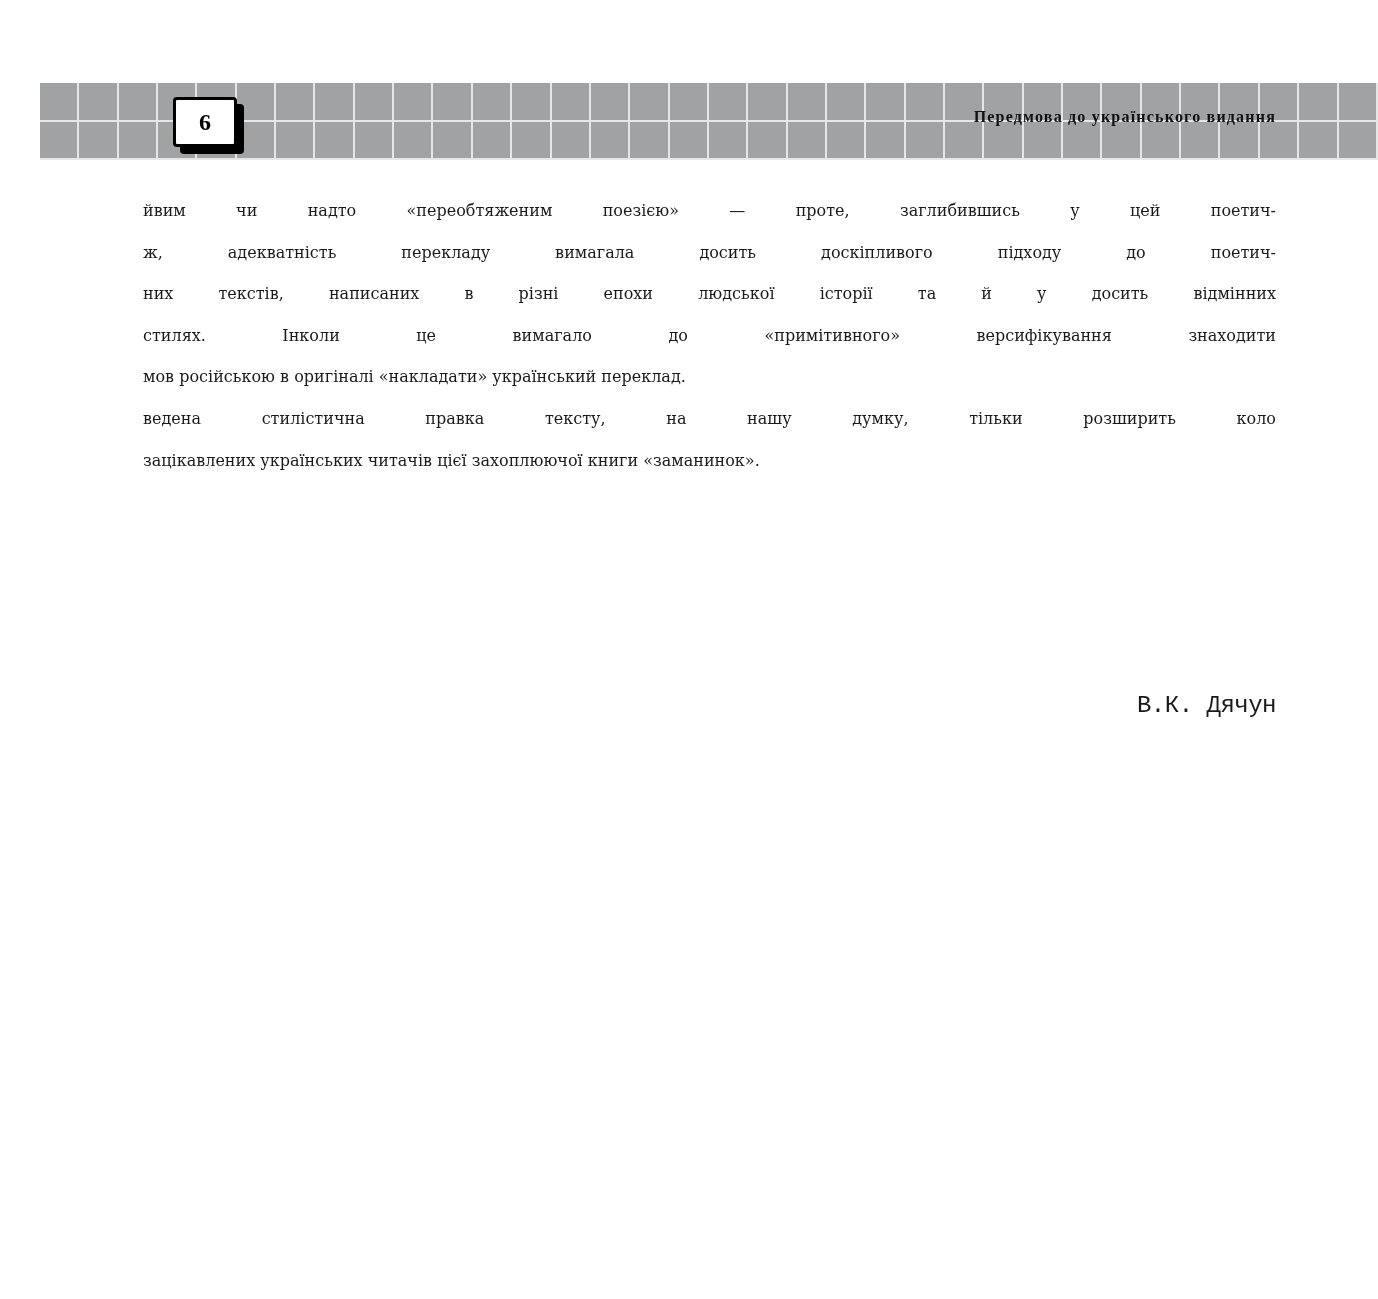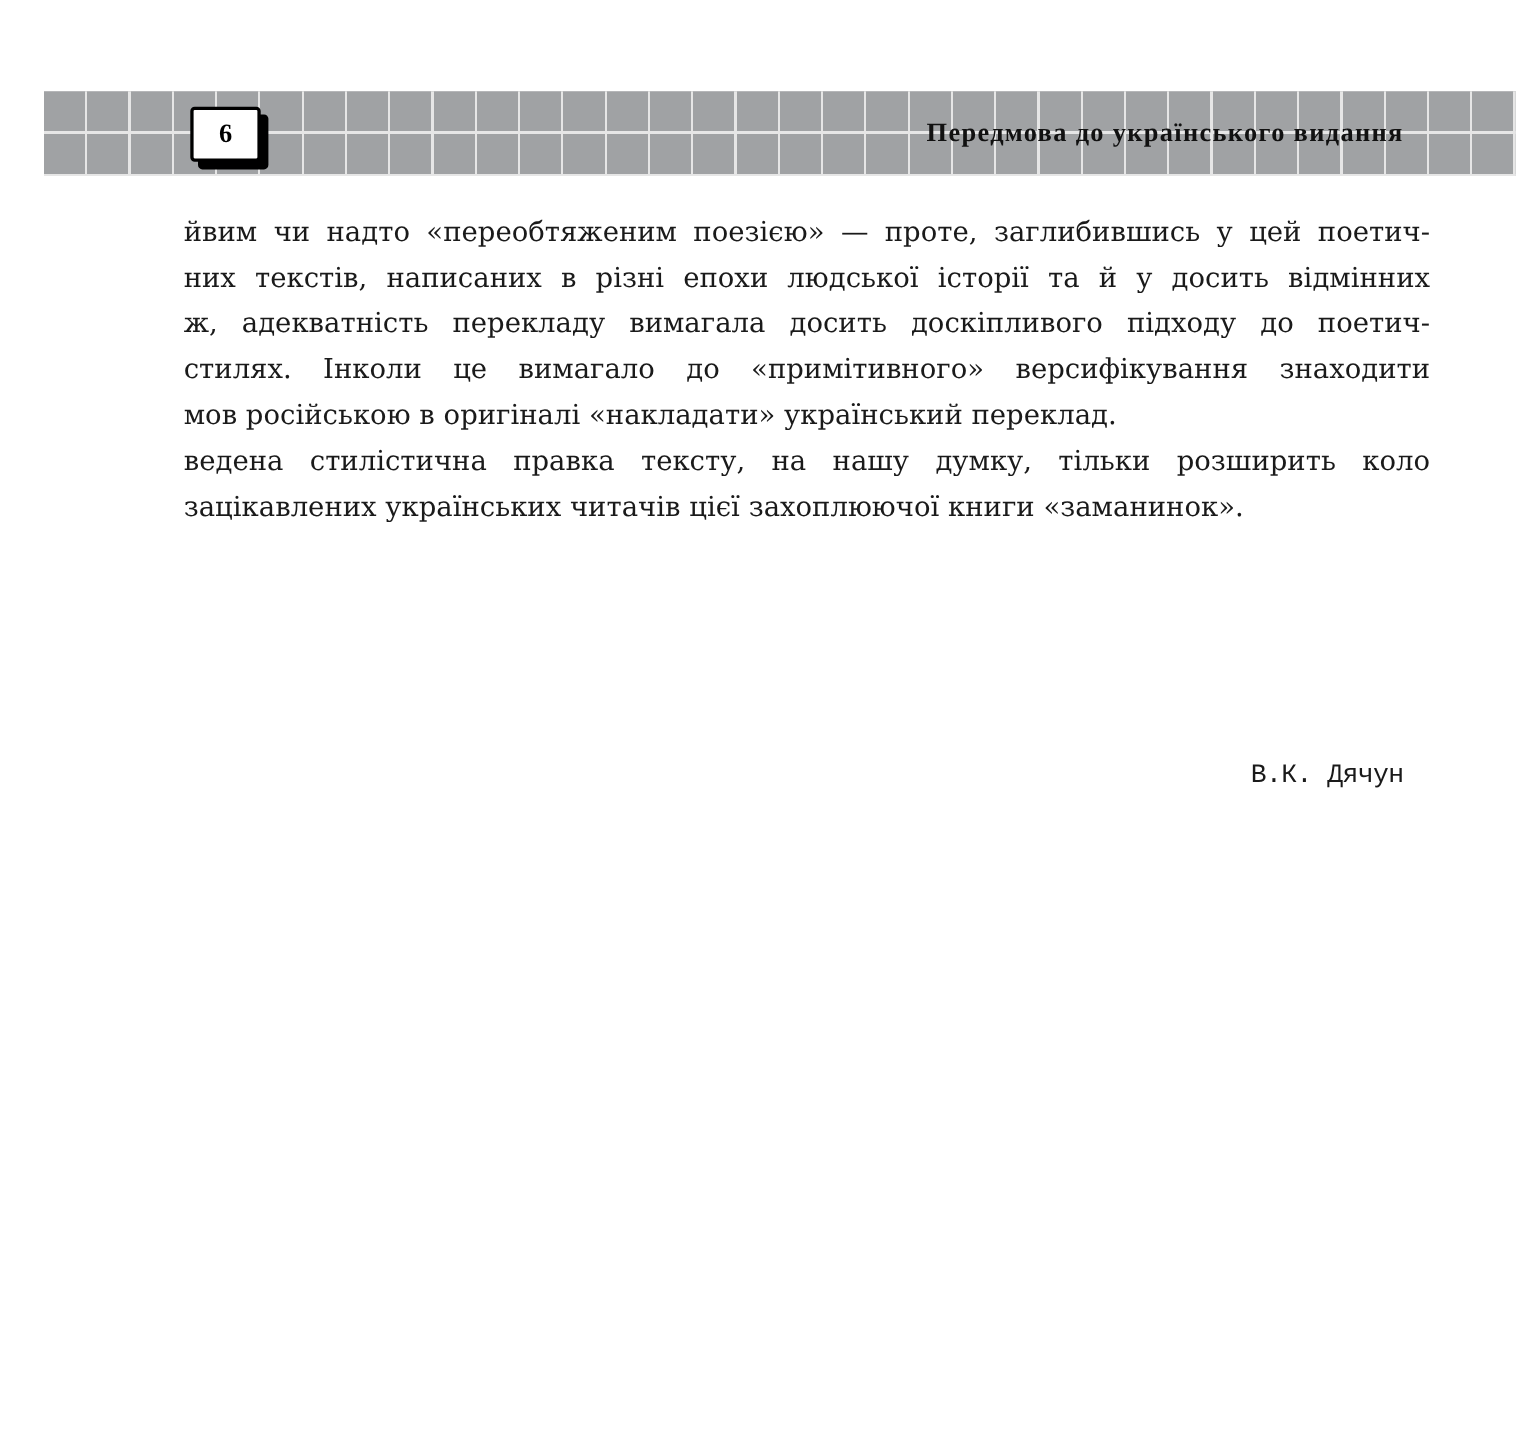--- a/index.html
+++ b/index.html
@@ -43,37 +43,36 @@
     font-weight: bold;
     font-size: 24px;
     color: #000;
   }
 
   .running-title {
     position: absolute;
     right: 102px; top: 108px;
     font-family: "Liberation Serif", serif;
     font-weight: bold;
-    font-size: 24px;
+    font-size: 16px;
     letter-spacing: 1.2px;
     color: #111;
     z-index: 2;
     white-space: nowrap;
   }
 
   .body-text {
     position: absolute;
     left: 143px; top: 190px;
     width: 1133px;
     font-family: "DejaVu Serif", serif;
-    font-size: 25px;
+    font-size: 16px;
     line-height: 41.6px;
     color: #1a1a1a;
     text-align: justify;
-    margin-left: 24px;
   }
   .line {
     display: block;
     text-align: justify;
     text-align-last: justify;
     white-space: nowrap;
     height: 41.6px;
     overflow: visible;
   }
   .line.last { text-align-last: left; }
@@ -95,22 +94,22 @@
 
 <div class="page-number-box">
   <span class="page-number">6</span>
 </div>
 
 <div class="running-title">Передмова до українського видання</div>
 
 <div class="body-text">
   <div>
     <span class="line">йвим чи надто «переобтяженим поезією» — проте, заглибившись у цей поетич-</span>
+    <span class="line">ж, адекватність перекладу вимагала досить доскіпливого підходу до поетич-</span>
     <span class="line">них текстів, написаних в різні епохи людської історії та й у досить відмінних</span>
-    <span class="line">ж, адекватність перекладу вимагала досить доскіпливого підходу до поетич-</span>
     <span class="line">стилях. Інколи це вимагало до «примітивного» версифікування знаходити</span>
     <span class="line last">мов російською в оригіналі «накладати» український переклад.</span>
   </div>
   <div>
     <span class="line">ведена стилістична правка тексту, на нашу думку, тільки розширить коло</span>
     <span class="line last">зацікавлених українських читачів цієї захоплюючої книги «заманинок».</span>
   </div>
 </div>
 
 <div class="signature">В.К. Дячун</div>

